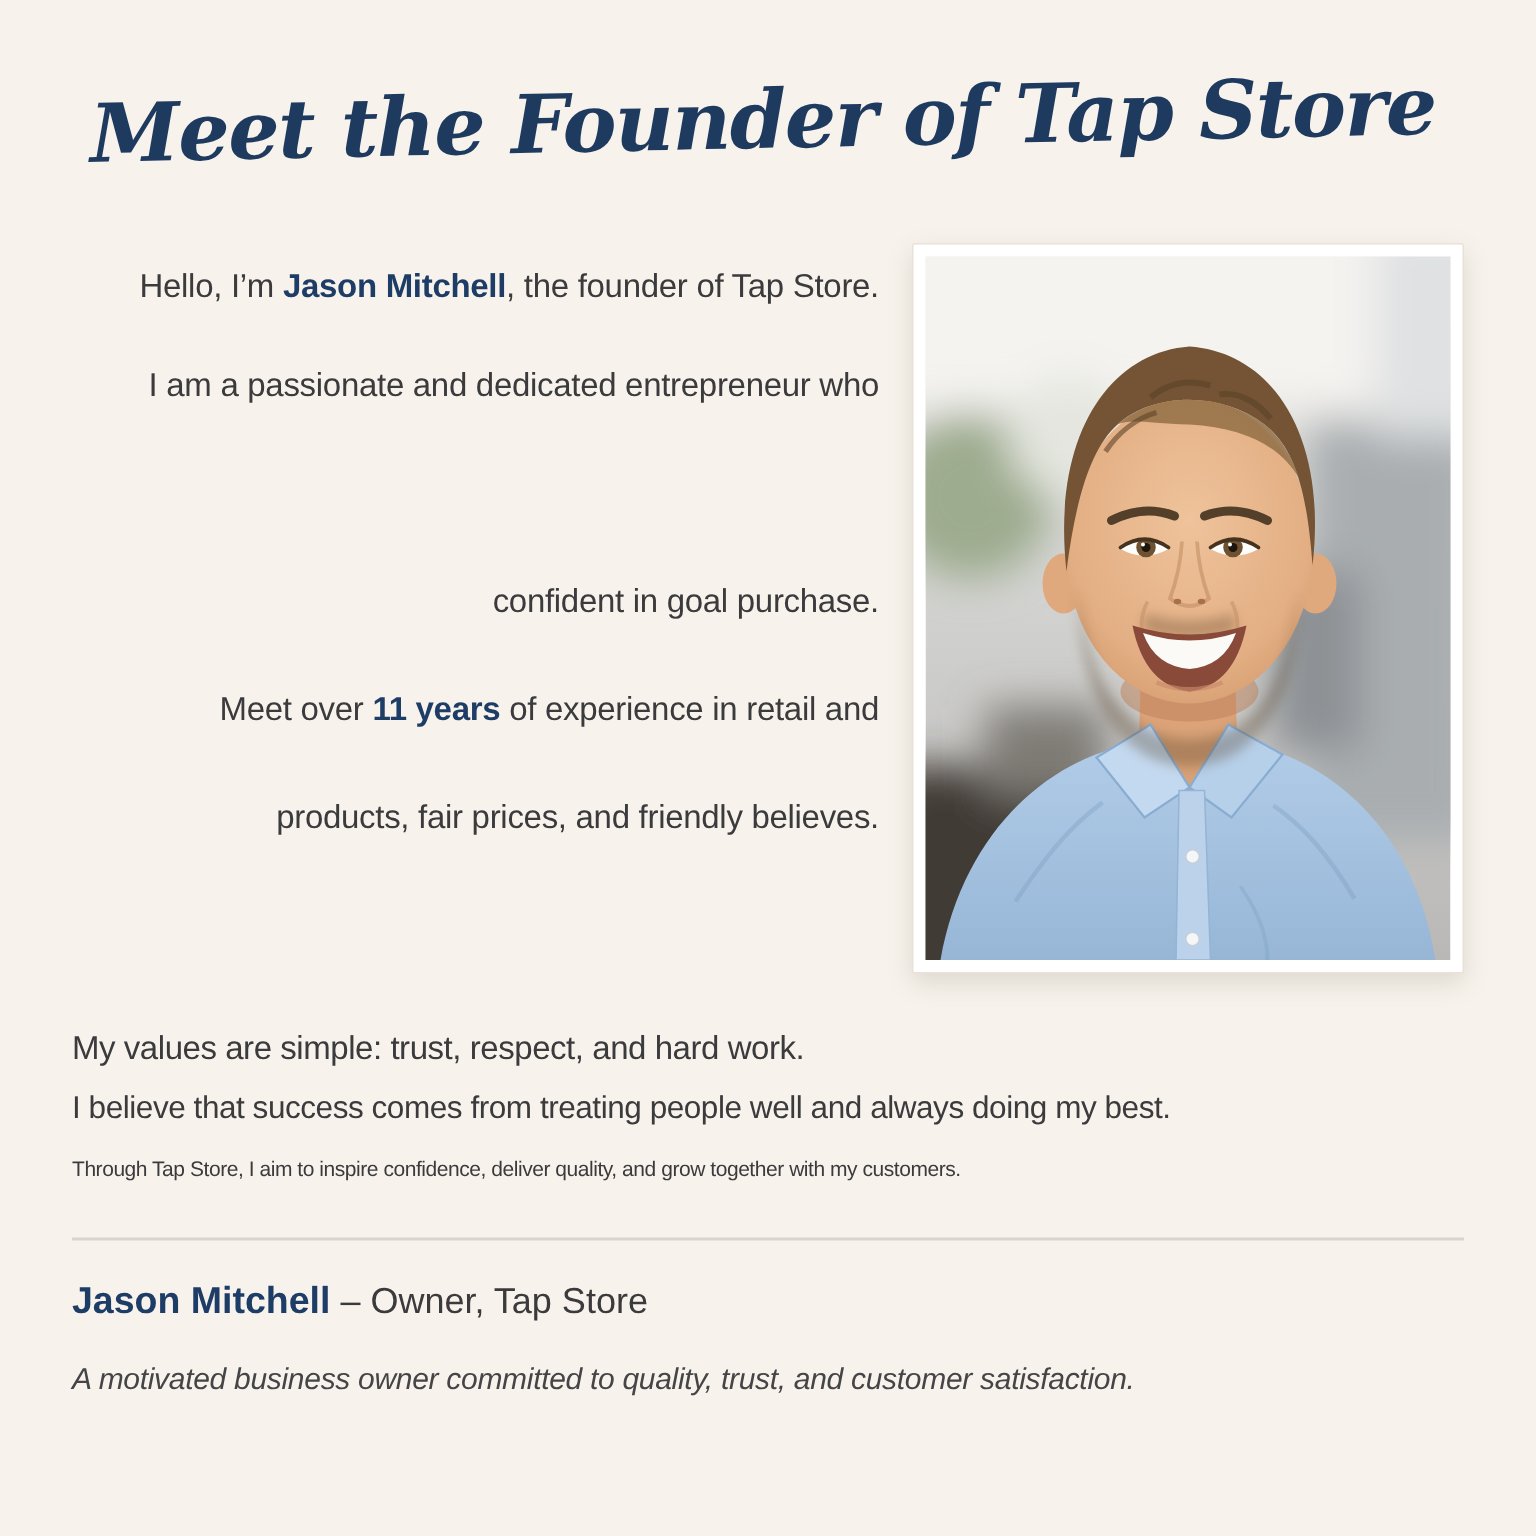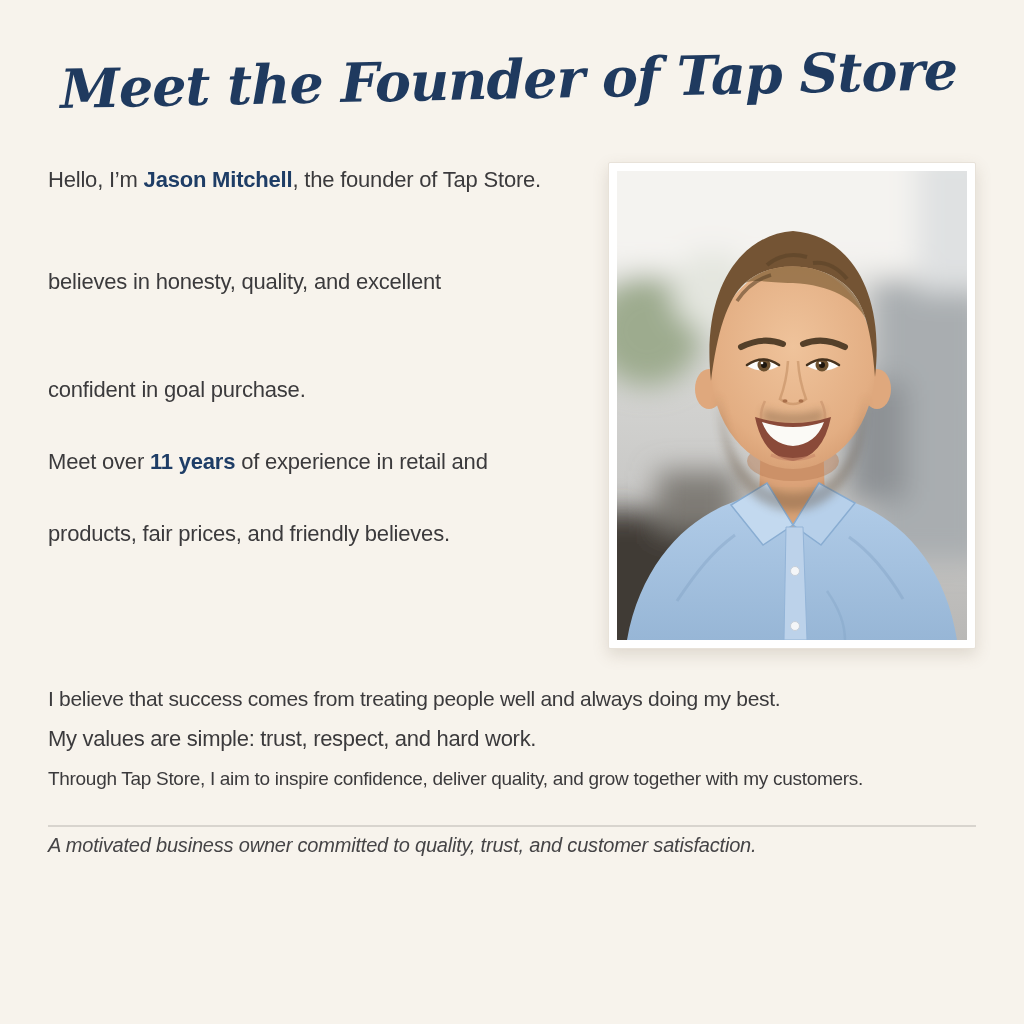--- a/index.html
+++ b/index.html
@@ -36,21 +36,21 @@
   }
   .text-col {
     flex: 1;
     min-width: 0;
     padding-right: 22px;
     font-size: 22px;
     line-height: 36px;
     letter-spacing: -0.2px;
     color: #3b3a3c;
   }
-  .para { margin: 0 0 30px 0; }
+  .para { margin: 11px 0 30px 0; text-align: right; }
   .para.about { margin-bottom: 36px; }
   .para.community { margin-bottom: 0; }
   .navy { color: #1e3d66; font-weight: 700; }
   .photo-frame {
     flex: 0 0 auto;
     box-sizing: border-box;
     width: 368px;
     height: 487px;
     margin: 0;
     padding: 8px;
@@ -60,56 +60,56 @@
     box-shadow: 0 6px 16px rgba(110, 95, 70, 0.18);
   }
   .photo-frame svg { display: block; width: 100%; height: 100%; }
   .values {
     margin-top: 30px;
     color: #3b3a3c;
     letter-spacing: -0.3px;
   }
   .values .vline { line-height: 40px; font-size: 22px; }
   .values .vline.v2 { font-size: 21px; }
-  .values .vline.v3 { font-size: 19px; }
+  .values .vline.v3 { font-size: 14px; }
   .divider {
     border: 0;
     border-top: 2px solid #d8d4ce;
     margin: 26px 0 0 0;
   }
   .signature {
     margin: 26px 0 0 0;
     font-size: 24px;
     color: #3b3a3c;
   }
   .signature .navy { font-size: 25px; }
   .tagline {
-    margin: 7px 0 0 0;
+    margin: 27px 0 0 0;
     font-size: 20px;
     font-style: italic;
     color: #454446;
     letter-spacing: -0.2px;
   }
 </style>
 </head>
 <body>
 
 <div class="page">
 
   <h1 class="title">Meet the Founder of Tap Store</h1>
 
   <div class="content">
 
     <div class="text-col">
 
       <p class="para intro"><span>Hello, I’m </span><strong class="navy">Jason Mitchell</strong><span>, the founder of Tap Store.</span></p>
 
       <p class="para about">
-        <br>
-        <span>believes in honesty, quality, and excellent</span><br>
+        <span>I am a passionate and dedicated entrepreneur who</span><br>
+        <br>
         <br>
         <br>
         <span>confident in goal purchase.</span>
       </p>
 
       <p class="para experience"><span>Meet over </span><strong class="navy">11 years</strong><span> of experience in retail and</span><br>
         <br>
         <span>products, fair prices, and friendly believes.</span>
       </p>
 
@@ -215,23 +215,24 @@
             <path d="M196,92 C210,90 222,98 230,108" stroke="#5e442a" stroke-width="4" fill="none" opacity="0.7"></path>
             <path d="M120,130 C128,118 140,108 154,104" stroke="#5e442a" stroke-width="3.5" fill="none" opacity="0.6"></path>
           </g>
         </g>
       </svg>
     </figure>
 
   </div>
 
   <div class="values">
+    <div class="vline v1">My values are simple: trust, respect, and hard work.</div>
     <div class="vline v2">I believe that success comes from treating people well and always doing my best.</div>
-    <div class="vline v1">My values are simple: trust, respect, and hard work.</div>
     <div class="vline v3">Through Tap Store, I aim to inspire confidence, deliver quality, and grow together with my customers.</div>
   </div>
 
   <hr class="divider">
 
+  <p class="signature"><strong class="navy">Jason Mitchell</strong><span> – </span><span>Owner, Tap Store</span></p>
 
   <p class="tagline">A motivated business owner committed to quality, trust, and customer satisfaction.</p>
 
 </div>
 
 </body></html>

